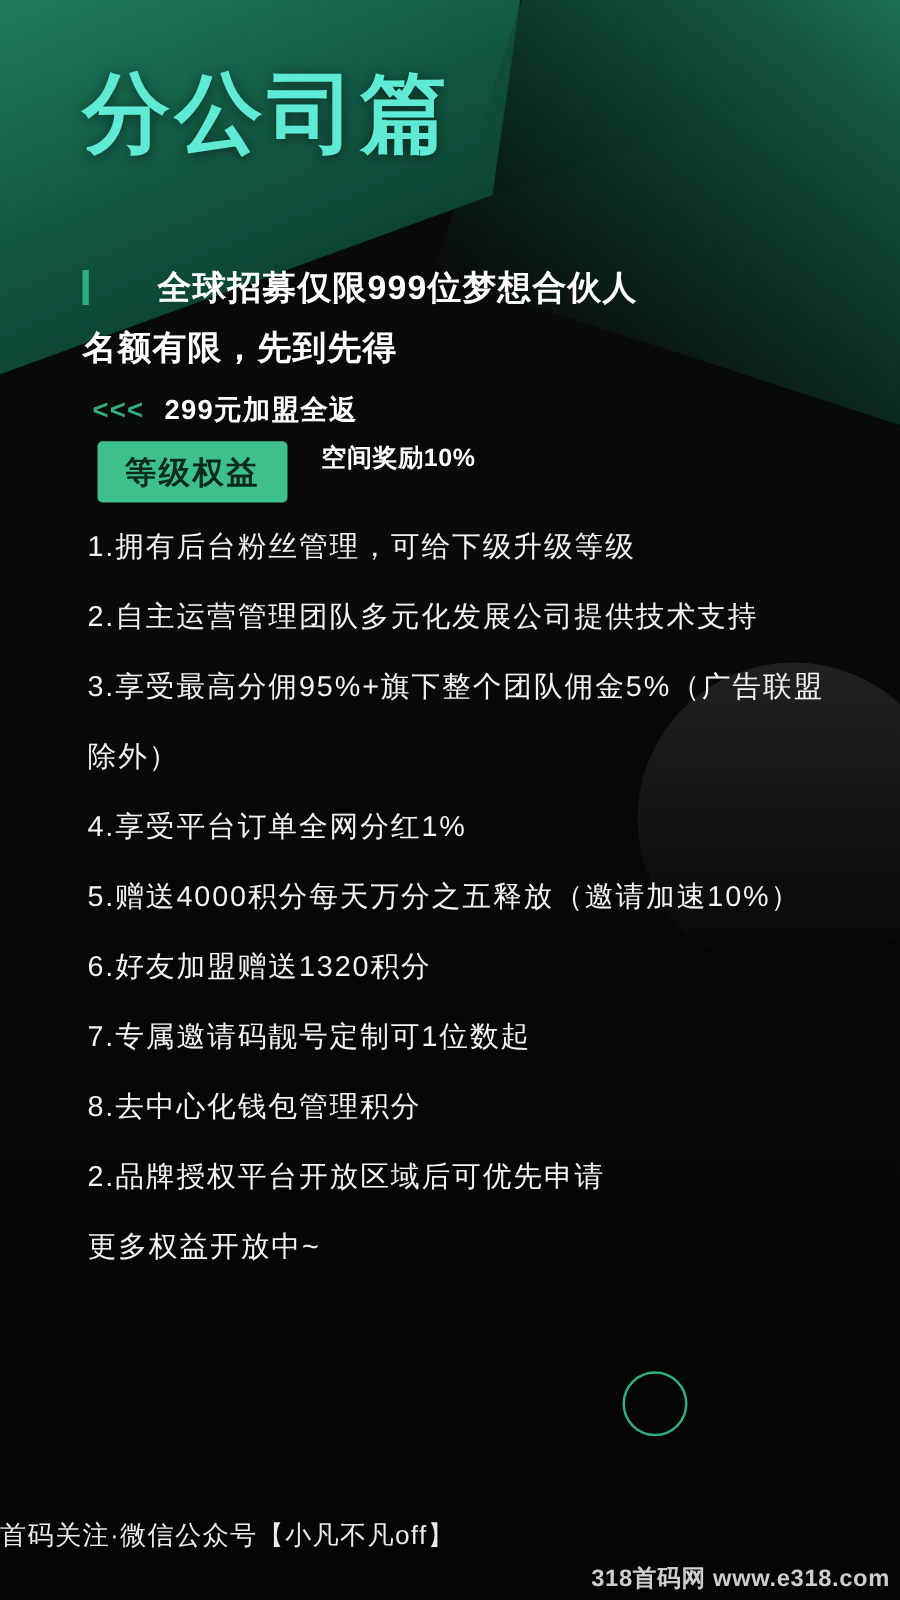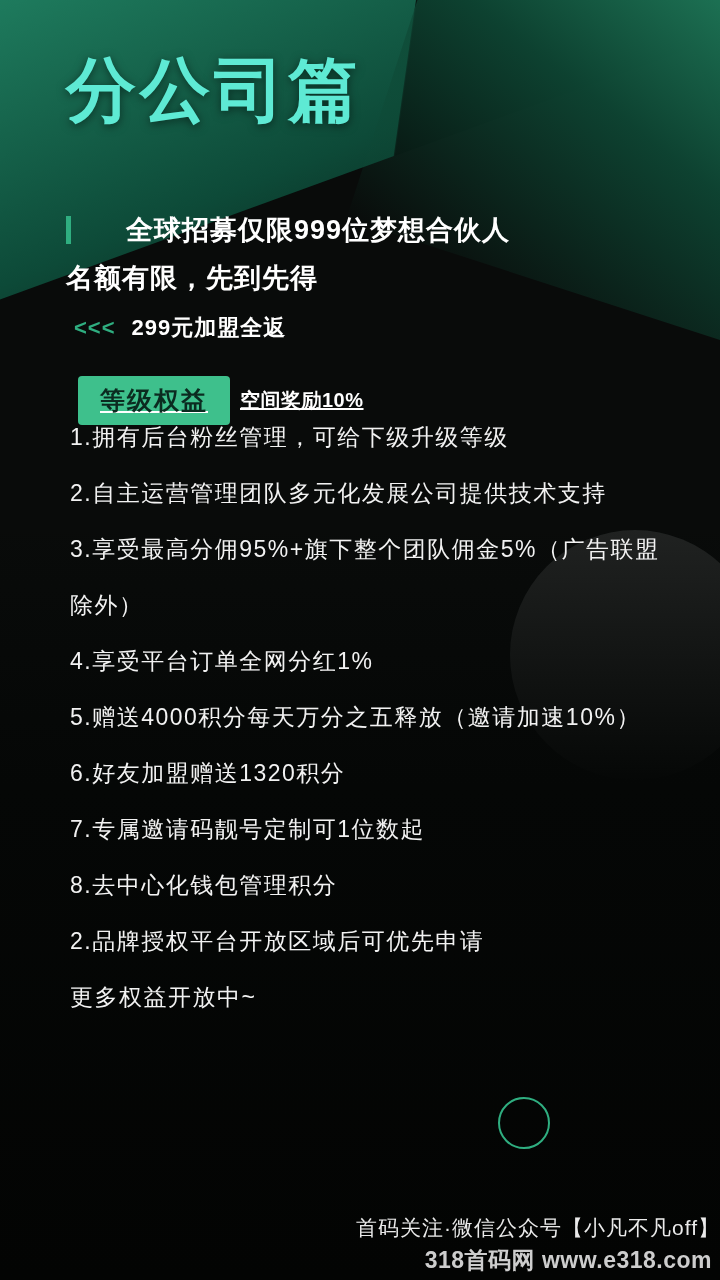--- a/index.html
+++ b/index.html
@@ -174,36 +174,34 @@
   .arrow-text {
     margin-left: 16px;
     font-size: 22px;
     font-weight: 700;
     color: #ffffff;
     letter-spacing: 1px;
   }
   .badge-row {
     position: absolute;
     left: 78px;
-    top: 376px;
+    top: 353px;
     display: flex;
-    align-items: center;
-    text-decoration: underline;
   }
   .badge {
     background: #3ec08c;
     color: #0b2b20;
     font-size: 25px;
     font-weight: 700;
     letter-spacing: 2px;
     padding: 8px 22px;
     border-radius: 4px;
   }
   .badge-note {
-    margin-left: 10px;
+    margin-left: 27px;
     font-size: 20px;
     font-weight: 700;
     color: #ffffff;
     letter-spacing: 0.5px;
   }
   .benefits {
     position: absolute;
     left: 70px;
     top: 409px;
     width: 590px;
@@ -213,30 +211,30 @@
     line-height: 56px;
     letter-spacing: 1.5px;
     color: #f2f2f2;
     white-space: pre-wrap;
   }
   .footer {
     position: absolute;
     left: 0;
     right: 0;
     bottom: 38px;
-    text-align: right;
+    text-align: left;
     font-size: 21px;
     letter-spacing: 1px;
     color: #eaeaea;
   }
   .watermark {
     position: absolute;
     right: 8px;
     bottom: 4px;
-    font-size: 23px;
+    font-size: 19px;
     font-weight: 700;
     color: #d8d8d8;
     letter-spacing: 0.5px;
     opacity: 0.95;
   }
 </style>
 </head>
 <body>
 
 <div id="poster">

